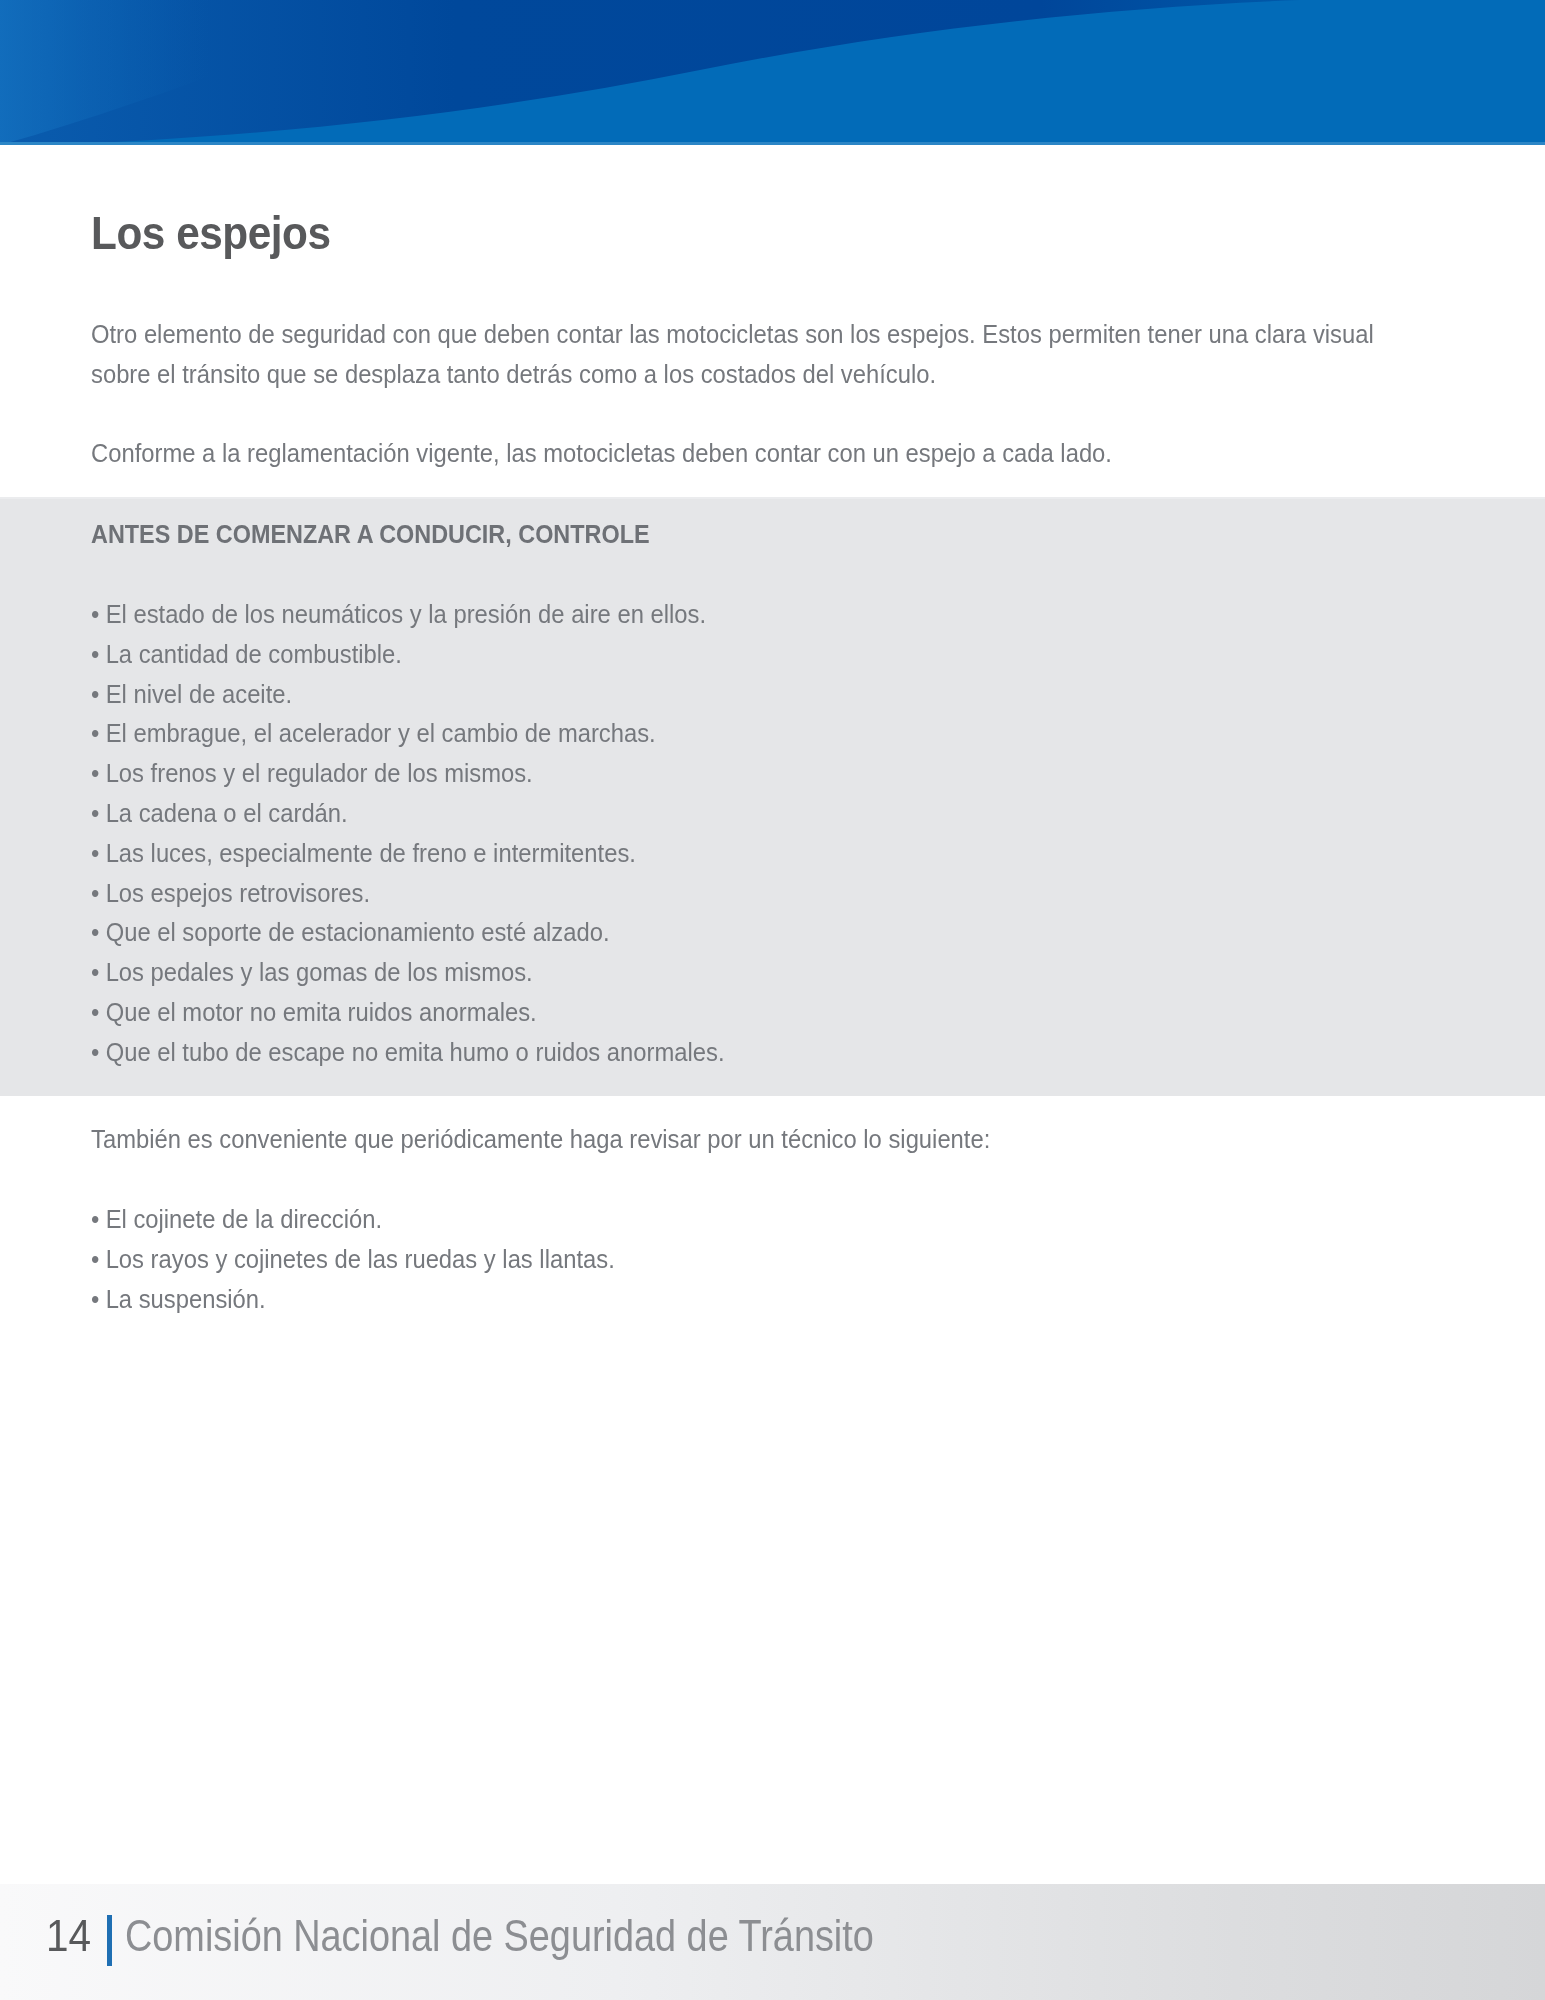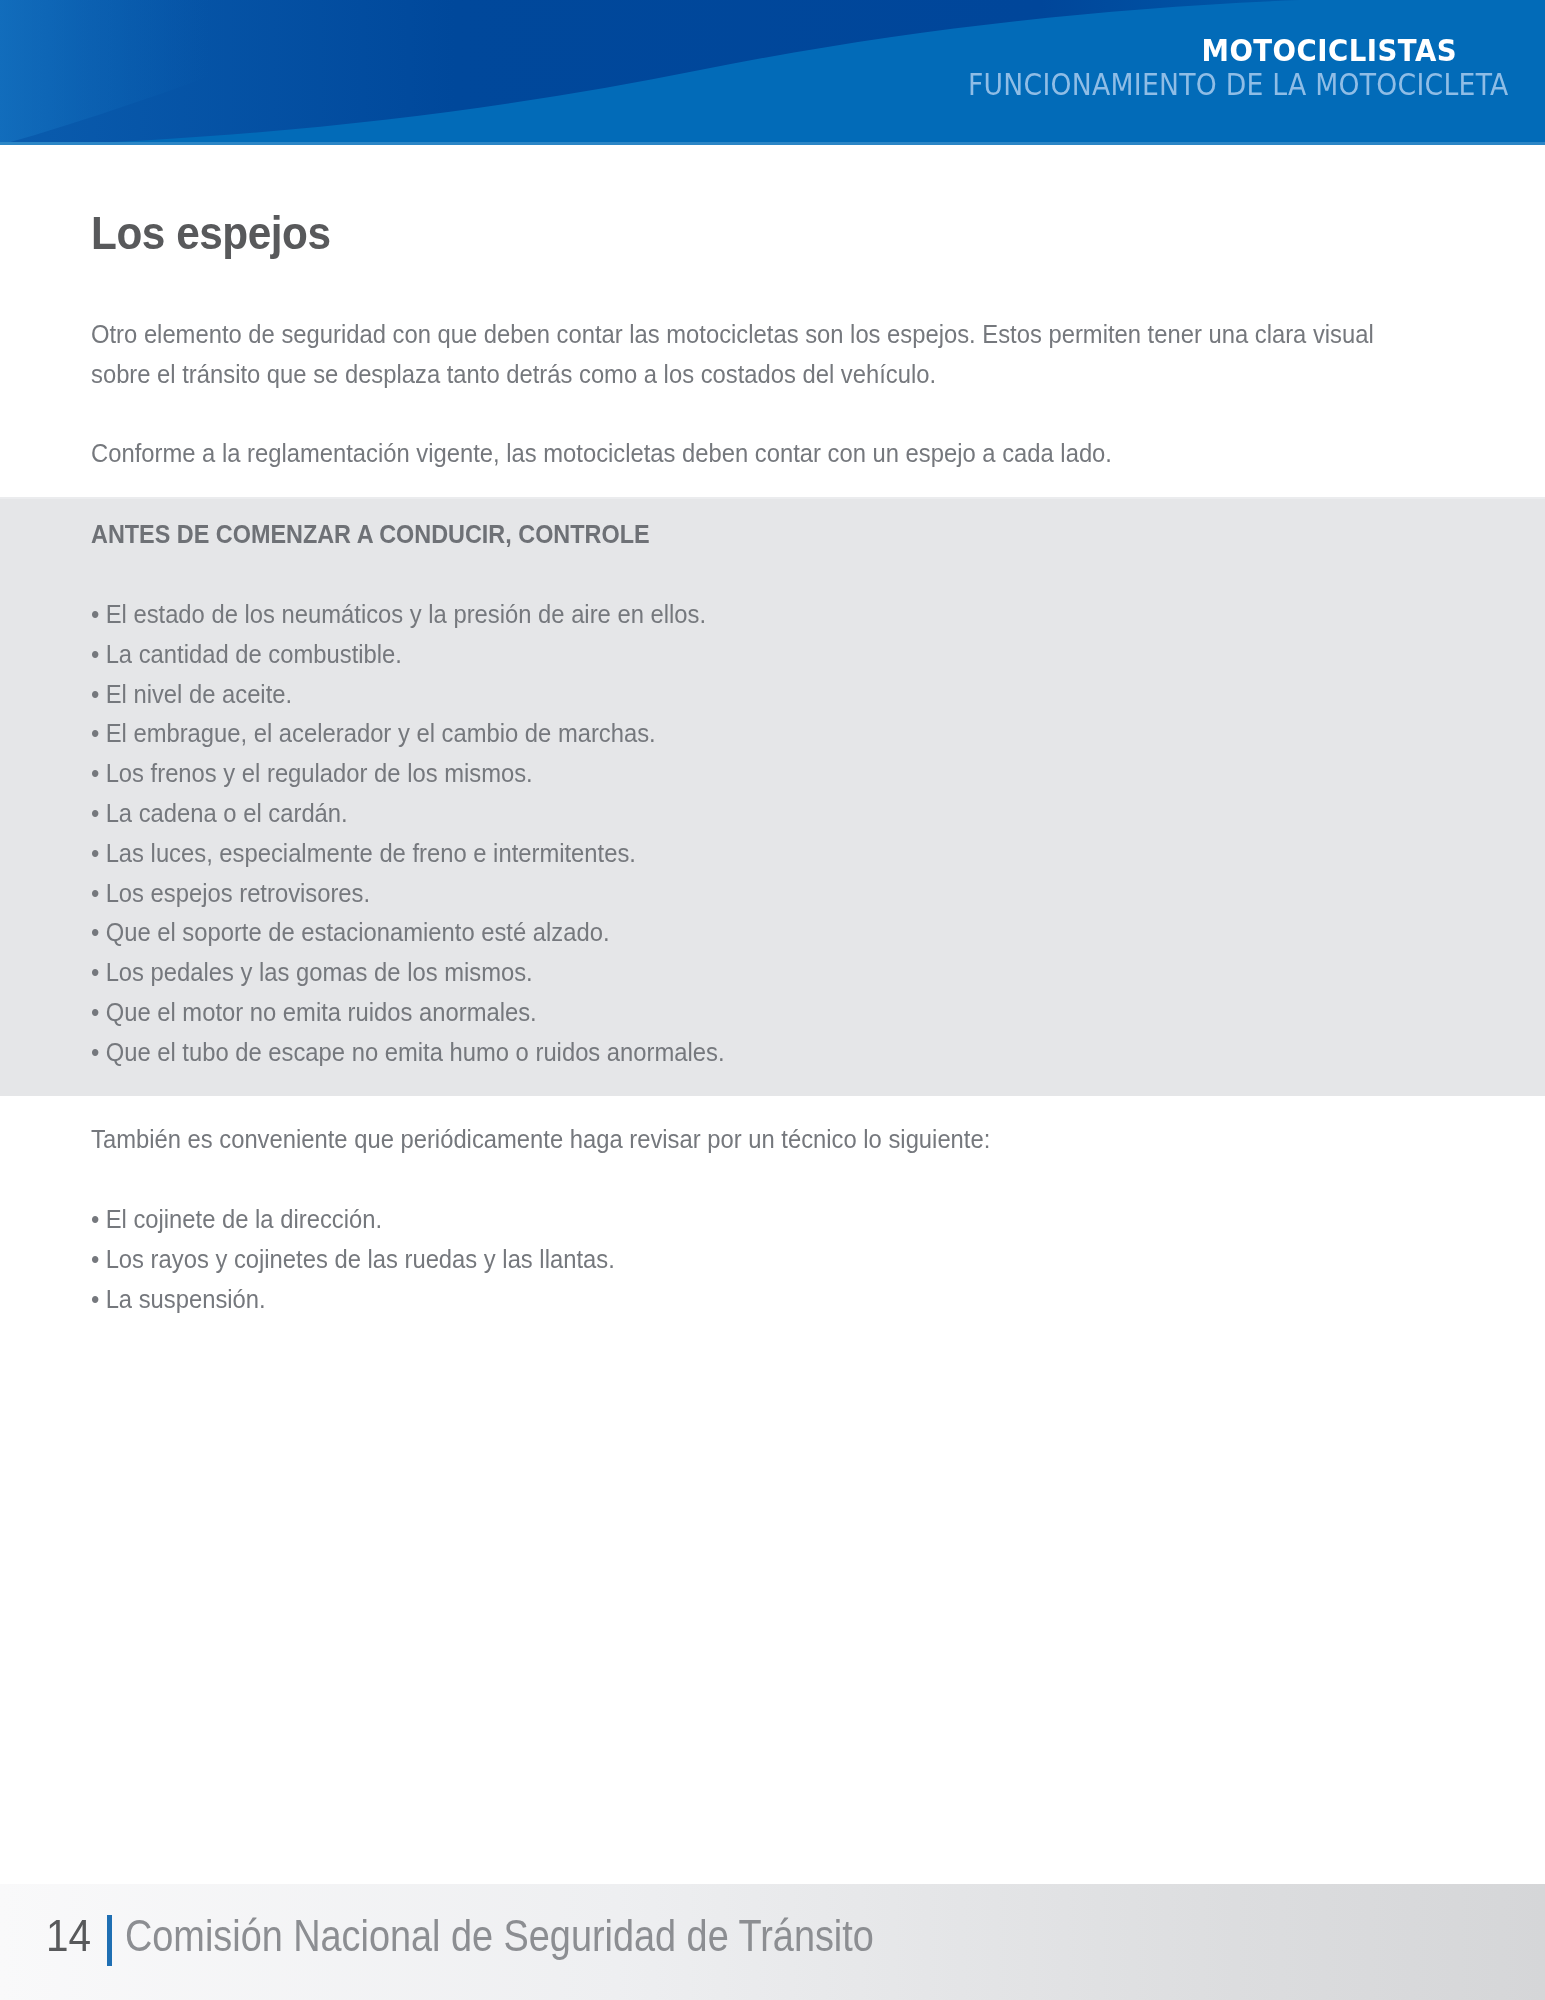--- a/index.html
+++ b/index.html
@@ -187,24 +187,20 @@
       <linearGradient id="lightleft" x1="0" y1="0" x2="1" y2="0">
         <stop offset="0" stop-color="#1574c2" stop-opacity="0.7"></stop>
         <stop offset="0.5" stop-color="#0a63b3" stop-opacity="0"></stop>
       </linearGradient>
     </defs>
     <rect x="0" y="0" width="1545" height="145" fill="#026bb8"></rect>
     <path d="M0,0 L1300,0 C1100,8 900,30 700,70 C500,110 300,135 50,145 L0,145 Z" fill="url(#darkband)"></path>
     <path d="M0,0 L420,0 C300,40 160,100 0,145 Z" fill="url(#lightleft)"></path>
   </svg>
   <div class="header-bottom-line"></div>
-  <div class="header-text">
-    <span class="header-section">MOTOCICLISTAS</span>
-    <span class="header-subsection">FUNCIONAMIENTO DE LA MOTOCICLETA</span>
-  </div>
 </header>
 
 <h1 class="page-title">Los espejos</h1>
 
 <p class="para p1">
   <span>Otro elemento de seguridad con que deben contar las motocicletas son los espejos. Estos permiten tener una clara visual</span><br>
   <span>sobre el tránsito que se desplaza tanto detrás como a los costados del vehículo.</span>
 </p>
 
 <p class="para p2">Conforme a la reglamentación vigente, las motocicletas deben contar con un espejo a cada lado.</p>

